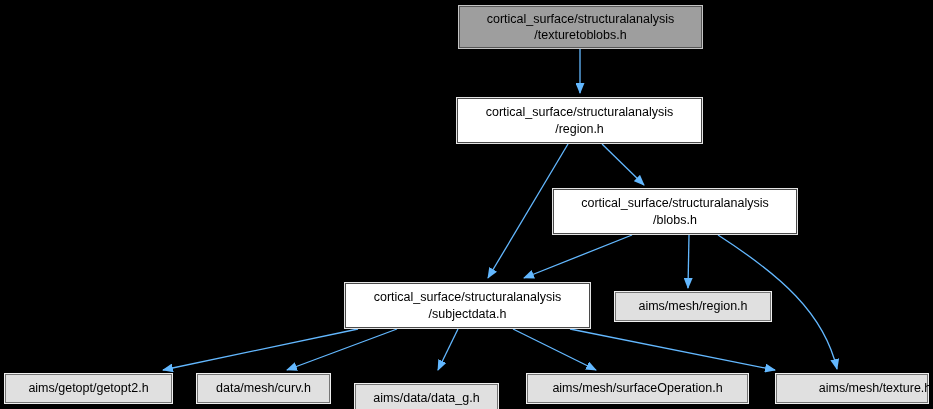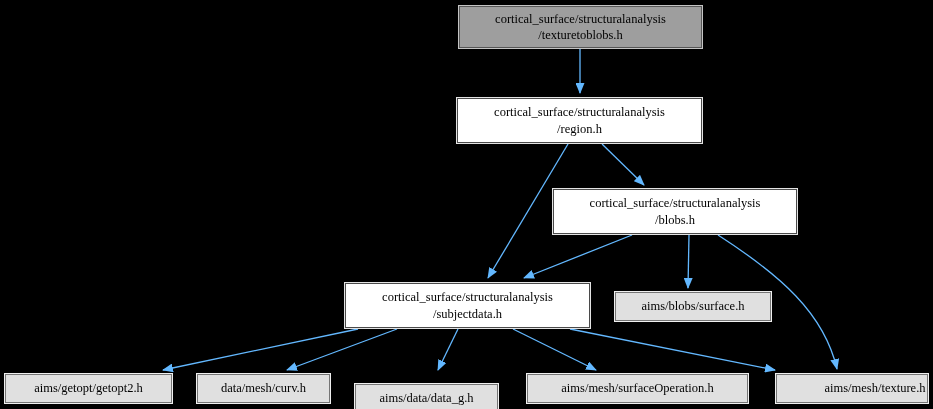--- a/index.html
+++ b/index.html
@@ -6,21 +6,21 @@
     margin: 0;
     padding: 0;
     background: #000000;
   }
   .graph {
     position: relative;
     width: 933px;
     height: 409px;
     background: #000000;
     overflow: hidden;
-    font-family: Liberation Serif, serif;
+    font-family: Liberation Sans, sans-serif;
   }
   .edges {
     position: absolute;
     left: 0;
     top: 0;
     width: 933px;
     height: 409px;
   }
   .node {
     position: absolute;
@@ -83,21 +83,21 @@
 
   <div class="node internal" style="left:457px; top:98px; width:245px; height:45px;">cortical_surface/structuralanalysis
 /region.h</div>
 
   <div class="node internal" style="left:553px; top:189px; width:244px; height:45px;">cortical_surface/structuralanalysis
 /blobs.h</div>
 
   <div class="node internal" style="left:345px; top:283px; width:245px; height:45px;">cortical_surface/structuralanalysis
 /subjectdata.h</div>
 
-  <div class="node external" style="left:615px; top:292px; width:156px; height:29px;">aims/blobs/surface.h</div>
+  <div class="node external" style="left:615px; top:292px; width:156px; height:29px;">aims/mesh/region.h</div>
 
   <div class="node external" style="left:5px; top:374px; width:167px; height:29px;">aims/getopt/getopt2.h</div>
 
   <div class="node external" style="left:197px; top:374px; width:133px; height:29px;">data/mesh/curv.h</div>
 
   <div class="node external" style="left:355px; top:384px; width:143px; height:29px;">aims/data/data_g.h</div>
 
   <div class="node external" style="left:527px; top:374px; width:221px; height:29px;">aims/mesh/surfaceOperation.h</div>
 
   <div class="node external" style="left:776px; top:374px; width:152px; height:29px;padding-left:46px;">aims/mesh/texture.h</div>

